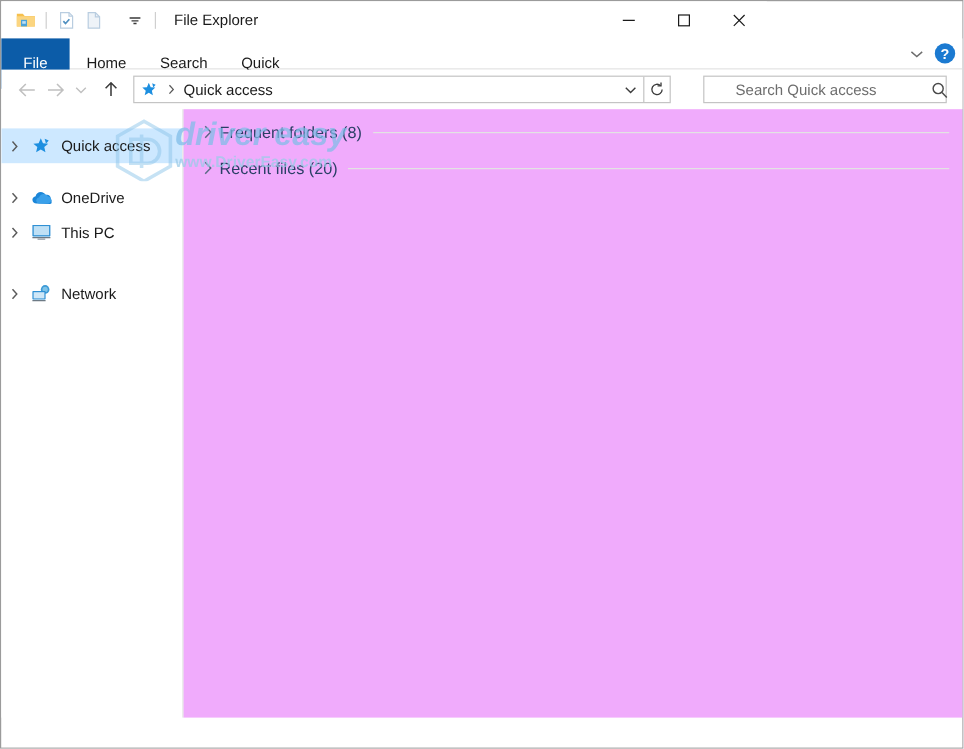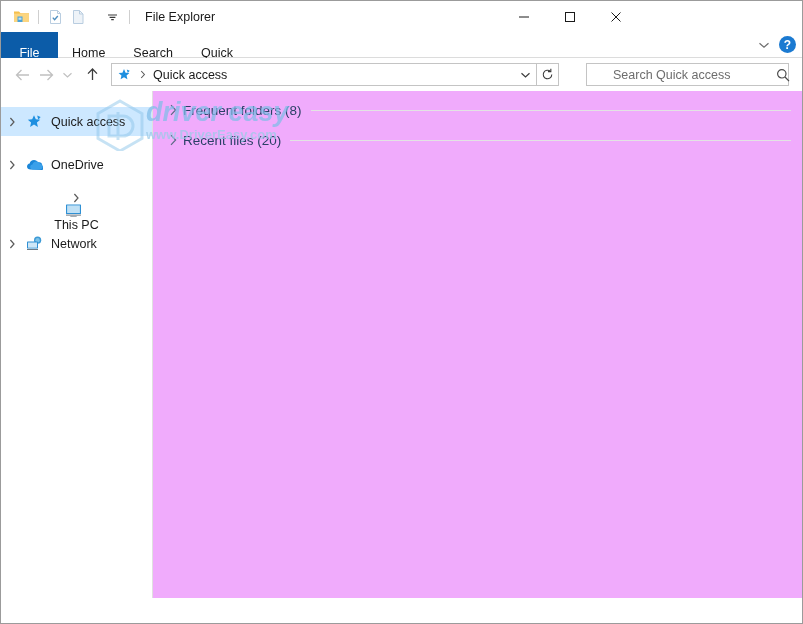--- a/index.html
+++ b/index.html
@@ -492,38 +492,38 @@
       </div>
       <div class="nav-icon">
         <svg width="17" height="13" viewBox="0 0 17 13">
           <path d="M4.4 11.6c-1.9 0-3.4-1.4-3.4-3.1 0-1.5 1.2-2.8 2.7-3 .3-2 2.1-3.5 4.3-3.5 1.8 0 3.4 1.1 4 2.6.4-.2.8-.3 1.3-.3 1.6 0 2.9 1.2 2.9 2.8 0 .3 0 .5-.1.8 1 .3 1.7 1.1 1.7 2 0 1.2-1.1 2.1-2.4 2.1z" fill="#1b86d8"></path>
           <path d="M6.9 11.6c-1.5 0-2.7-1.1-2.7-2.5 0-1.3 1-2.3 2.3-2.5.4-1.7 2-3 3.9-3 1.5 0 2.9.8 3.6 2.1 1.5.1 2.7 1.3 2.7 2.8 0 1.7-1.4 3.1-3.2 3.1z" fill="#3aa0ea"></path>
         </svg>
       </div>
       <div class="nav-label">OneDrive</div>
     </div>
 
-    <div class="navitem" style="margin-top:14px;flex-direction:column;">
+    <div class="navitem" style="">
       <div class="nav-chev">
         <svg width="7" height="10" viewBox="0 0 7 10">
             <path d="M1.4 1L5 5l-3.6 4" fill="none" stroke="#5a5a5a" stroke-width="1.2"></path>
           </svg>
       </div>
       <div class="nav-icon">
         <svg width="17" height="15" viewBox="0 0 17 15">
           <rect x="1" y="1.4" width="15" height="9.6" rx="0.6" fill="#2f90d4"></rect>
           <rect x="2.1" y="2.4" width="12.8" height="7.6" fill="#bfe0f5"></rect>
           <path d="M1 11.6h15v1H1z" fill="#6d7a85"></path>
           <path d="M5.3 12.8h6.4v1H5.3z" fill="#8d99a3"></path>
         </svg>
       </div>
       <div class="nav-label">This PC</div>
     </div>
 
-    <div class="navitem" style="margin-top:7px;">
+    <div class="navitem" style="margin-top:22px;">
       <div class="nav-chev">
         <svg width="7" height="10" viewBox="0 0 7 10">
             <path d="M1.4 1L5 5l-3.6 4" fill="none" stroke="#5a5a5a" stroke-width="1.2"></path>
           </svg>
       </div>
       <div class="nav-icon">
         <svg width="17" height="15" viewBox="0 0 17 15">
           <circle cx="11.6" cy="4.2" r="3.6" fill="#3c9ad6"></circle>
           <circle cx="11.6" cy="4.2" r="2.2" fill="#7fc3e8"></circle>
           <rect x="1" y="5.6" width="11" height="7" rx="0.6" fill="#2f90d4"></rect>

